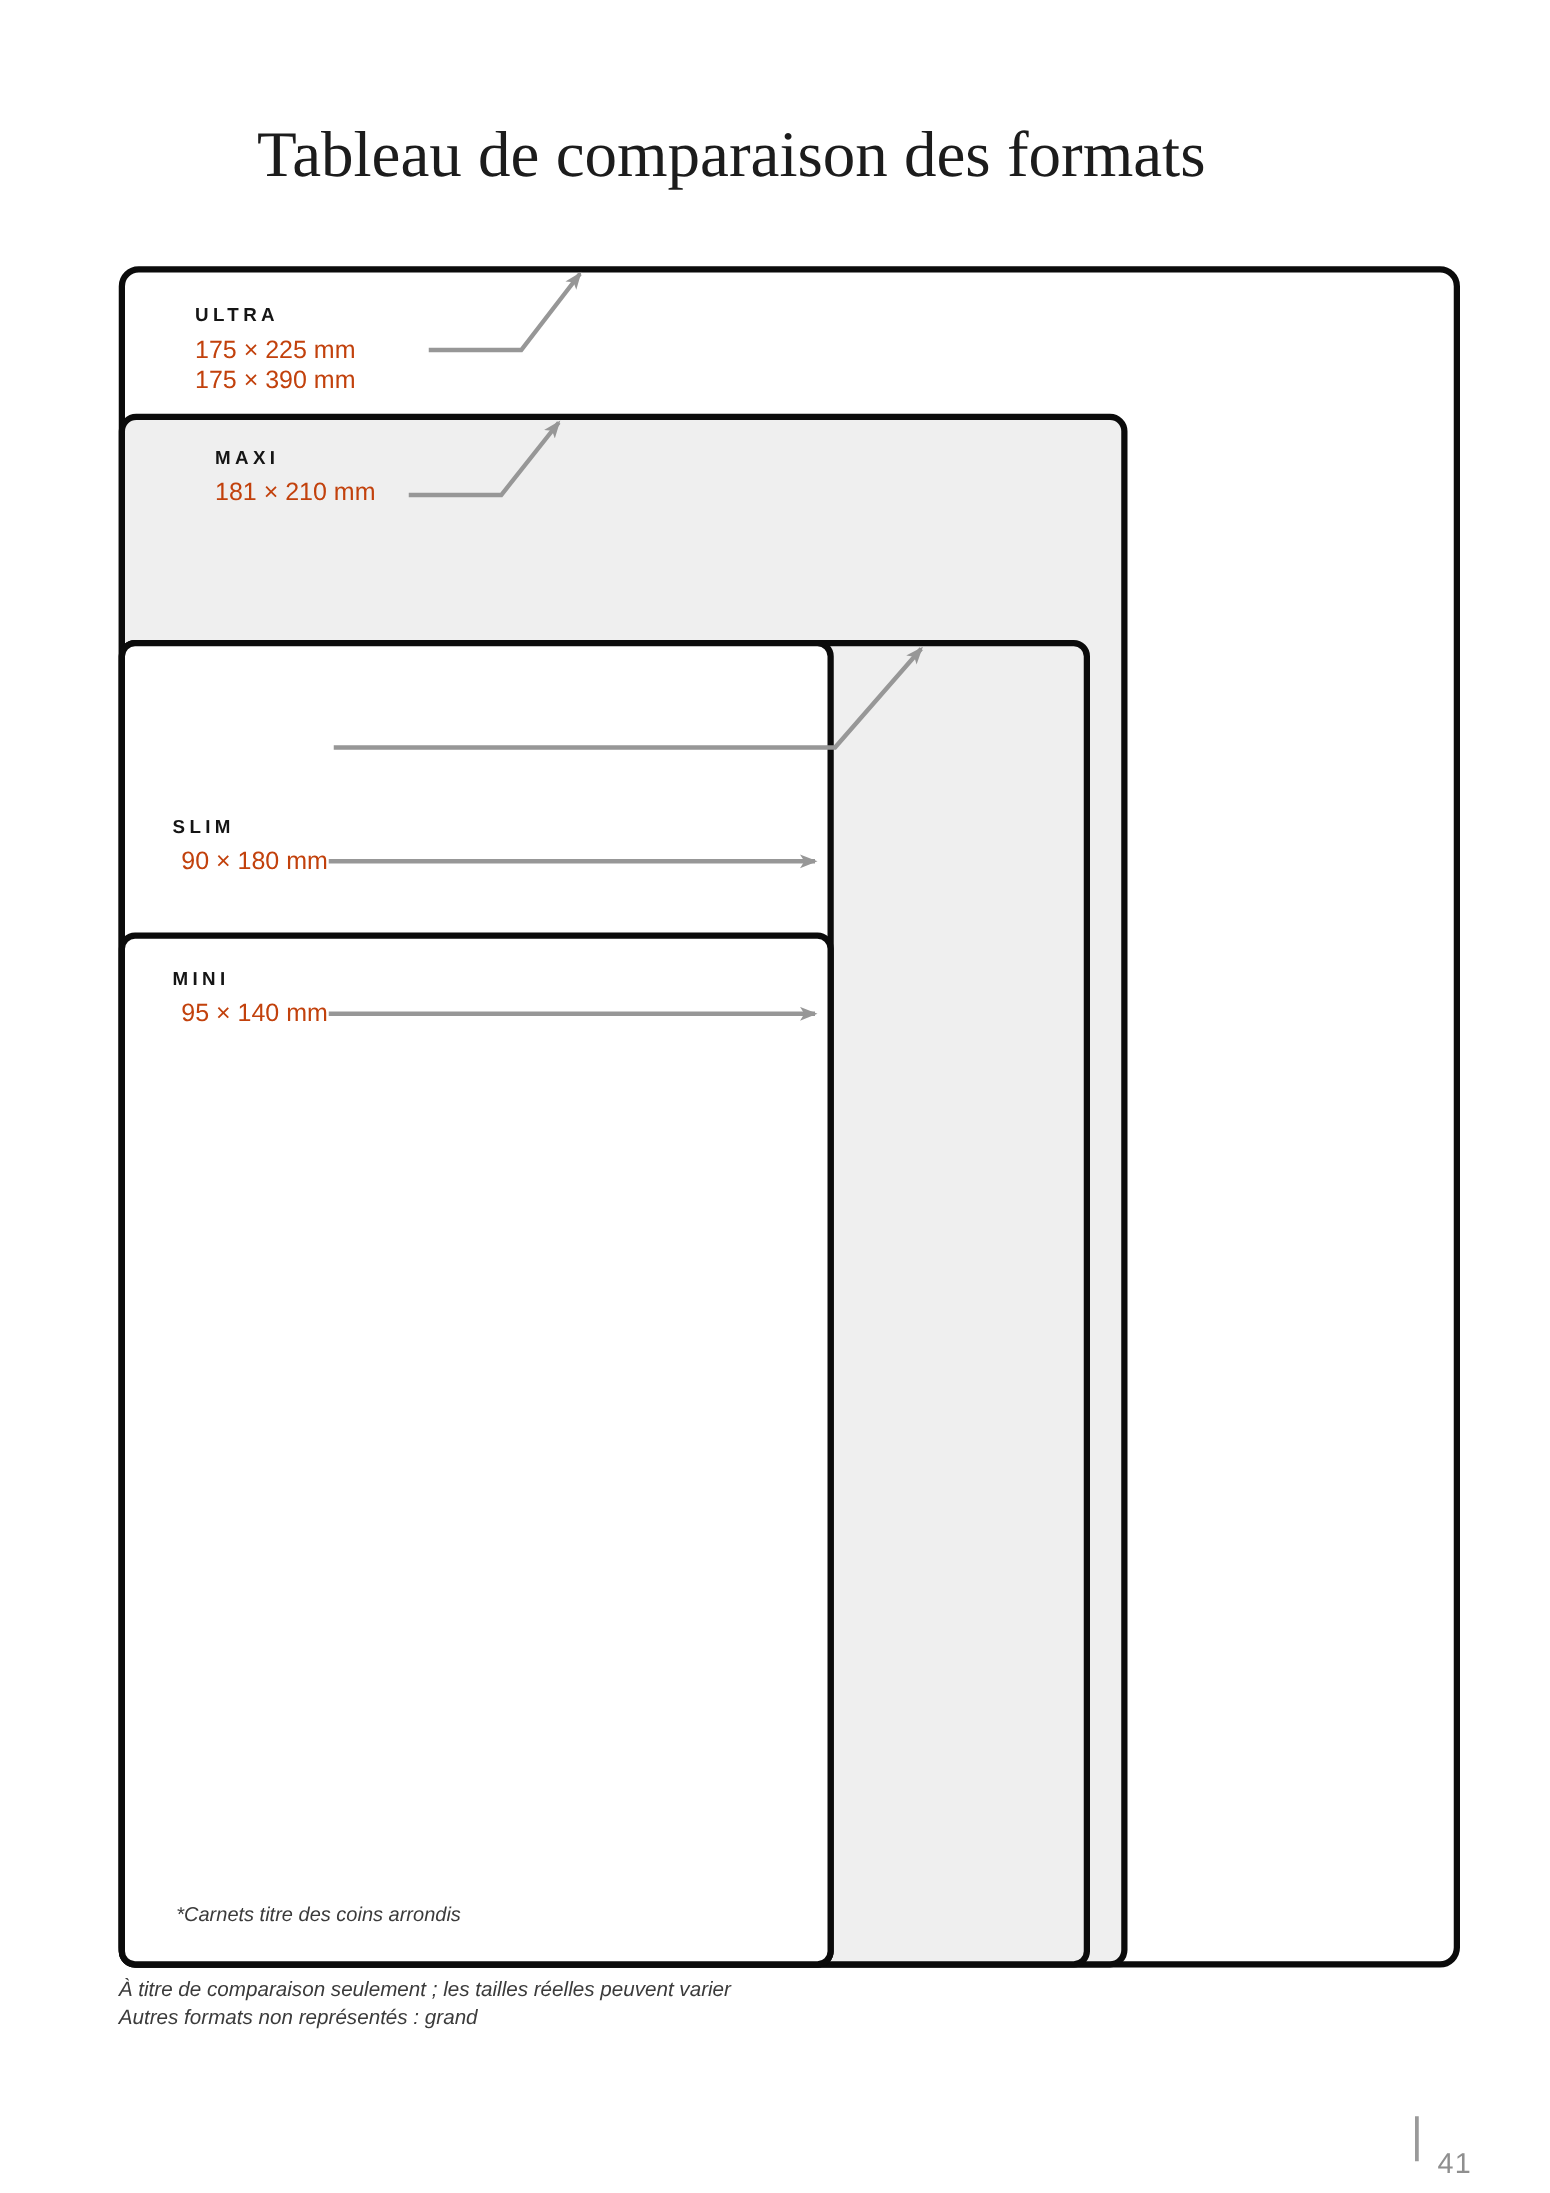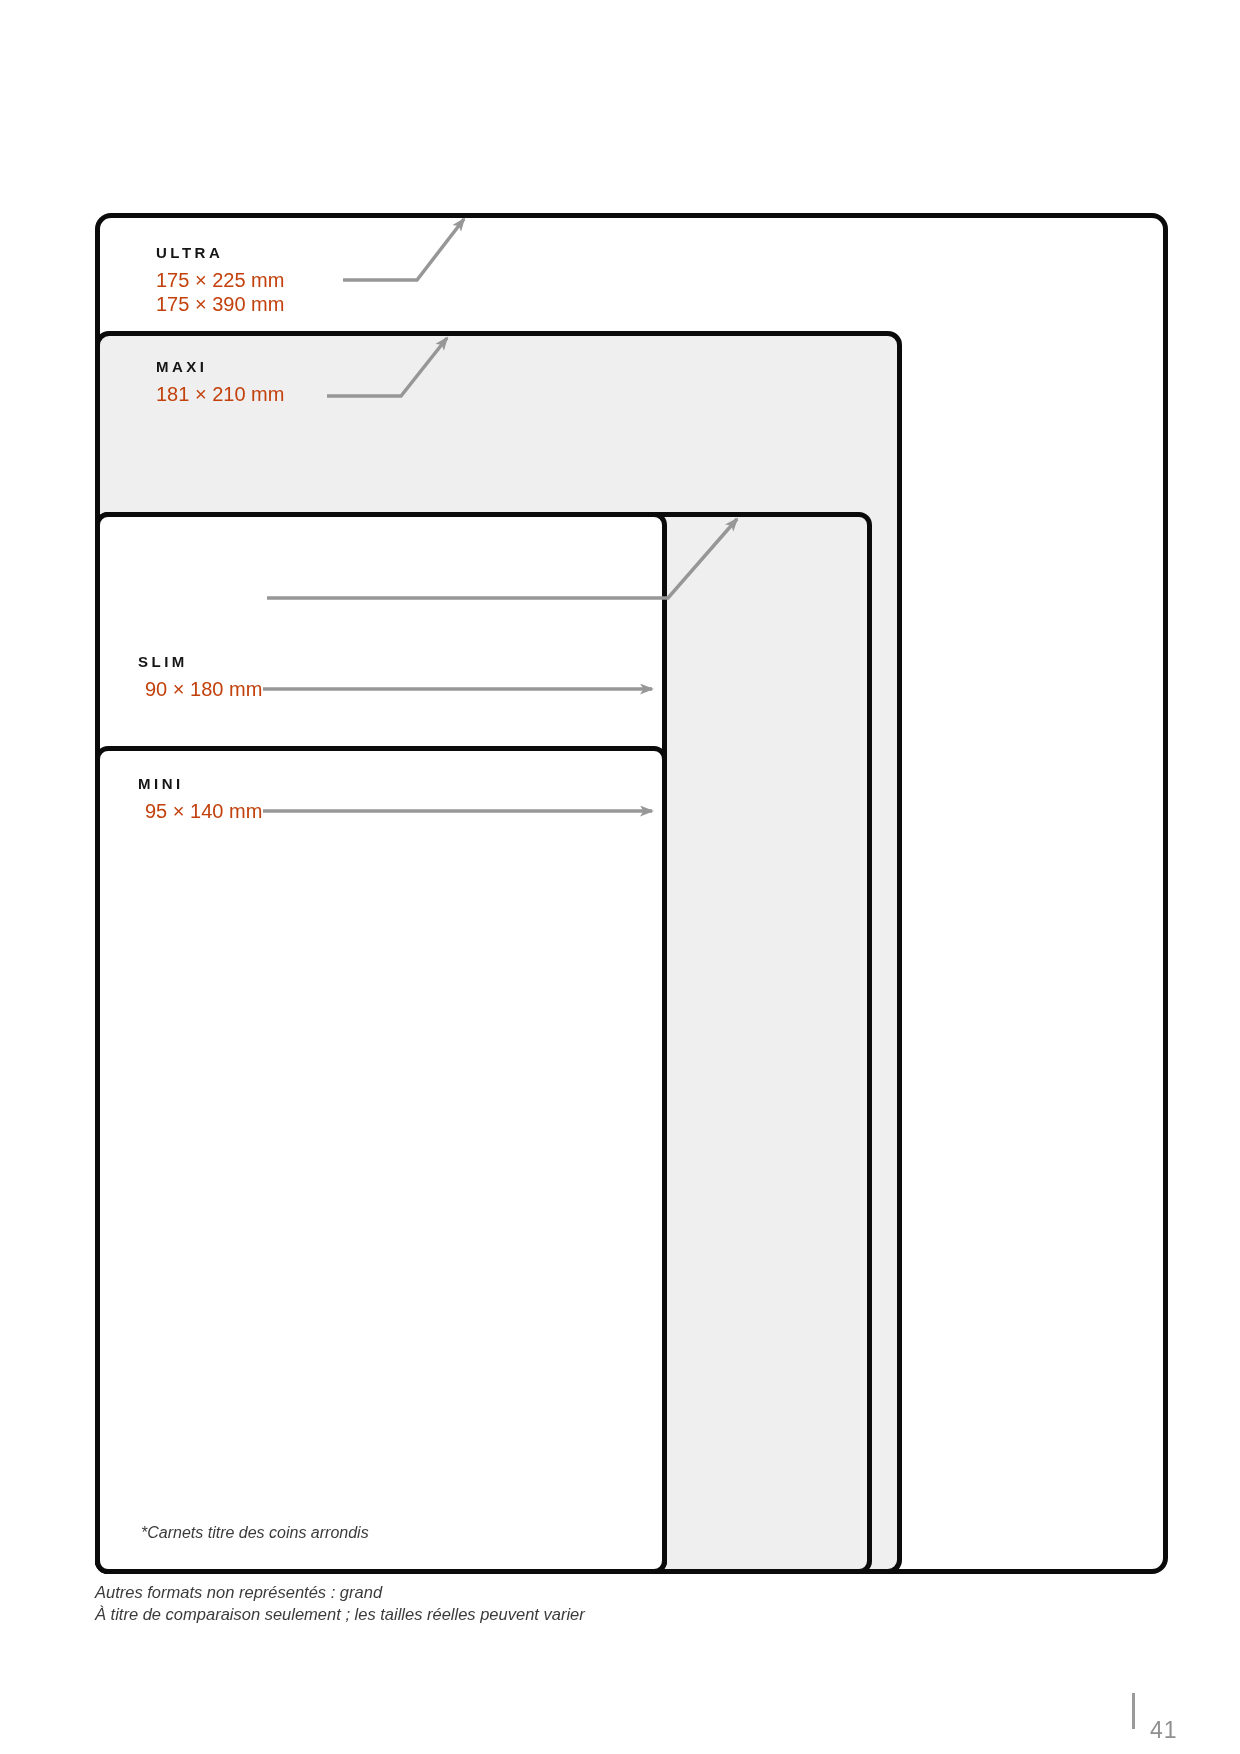--- a/index.html
+++ b/index.html
@@ -27,21 +27,21 @@
     border:5px solid #0b0b0b;
   }
   .box-ultra{ left:95px;  top:213px; width:1073px; height:1361px; background:#ffffff; border-radius:16px; }
   .box-maxi { left:95px;  top:331px; width:807px;  height:1243px; background:#efefef; border-radius:14px; }
   .box-midi { left:95px;  top:512px; width:777px;  height:1062px; background:#efefef; border-radius:13px; }
   .box-slim { left:95px;  top:512px; width:572px;  height:1062px; background:#ffffff; border-radius:13px; }
   .box-mini { left:95px;  top:746px; width:572px;  height:828px;  background:#ffffff; border-radius:13px; }
 
   .fmt-labels{ position:absolute; }
   .lbl-ultra{ left:156px; top:244px; }
-  .lbl-maxi { left:156px; top:358px; }
+  .lbl-maxi { left:172px; top:358px; }
   .lbl-midi { left:138px; top:538px; }
   .lbl-slim { left:138px; top:653px; }
   .lbl-mini { left:138px; top:775px; }
 
   .fmt-name{
     font-size:15px;
     font-weight:700;
     letter-spacing:3.5px;
     color:#151515;
     margin:0 0 6px 0;
@@ -86,20 +86,21 @@
     font-size:23px; color:#8f8f8f; font-weight:400;
     letter-spacing:1px;
     margin-top:40px;
   }
 </style>
 </head>
 <body>
 
 <div class="page">
 
+  <div class="title">Tableau de comparaison des formats</div>
 
   <div class="fmt-box box-ultra"></div>
   <div class="fmt-box box-maxi"></div>
   <div class="fmt-box box-midi"></div>
   <div class="fmt-box box-slim"></div>
   <div class="fmt-box box-mini"></div>
 
   <svg class="arrows-svg" viewBox="0 0 1240 1754" xmlns="http://www.w3.org/2000/svg">
     <defs>
       <marker id="ah" markerUnits="userSpaceOnUse" markerWidth="18" markerHeight="14" refX="12" refY="5.5" orient="auto">
@@ -131,22 +132,22 @@
   </div>
 
   <div class="fmt-labels lbl-mini">
     <div class="fmt-name">MINI</div>
     <div class="fmt-dim indent">95 × 140 mm</div>
   </div>
 
   <div class="note-rounded">*Carnets titre des coins arrondis</div>
 
   <div class="footnotes">
+    <div>À titre de comparaison seulement ; les tailles réelles peuvent varier</div>
     <div>Autres formats non représentés : grand</div>
-    <div>À titre de comparaison seulement ; les tailles réelles peuvent varier</div>
   </div>
 
   <div class="page-number-wrap">
     <div class="page-number-bar"></div>
     <div class="page-number">41</div>
   </div>
 
 </div>
 
 </body></html>

